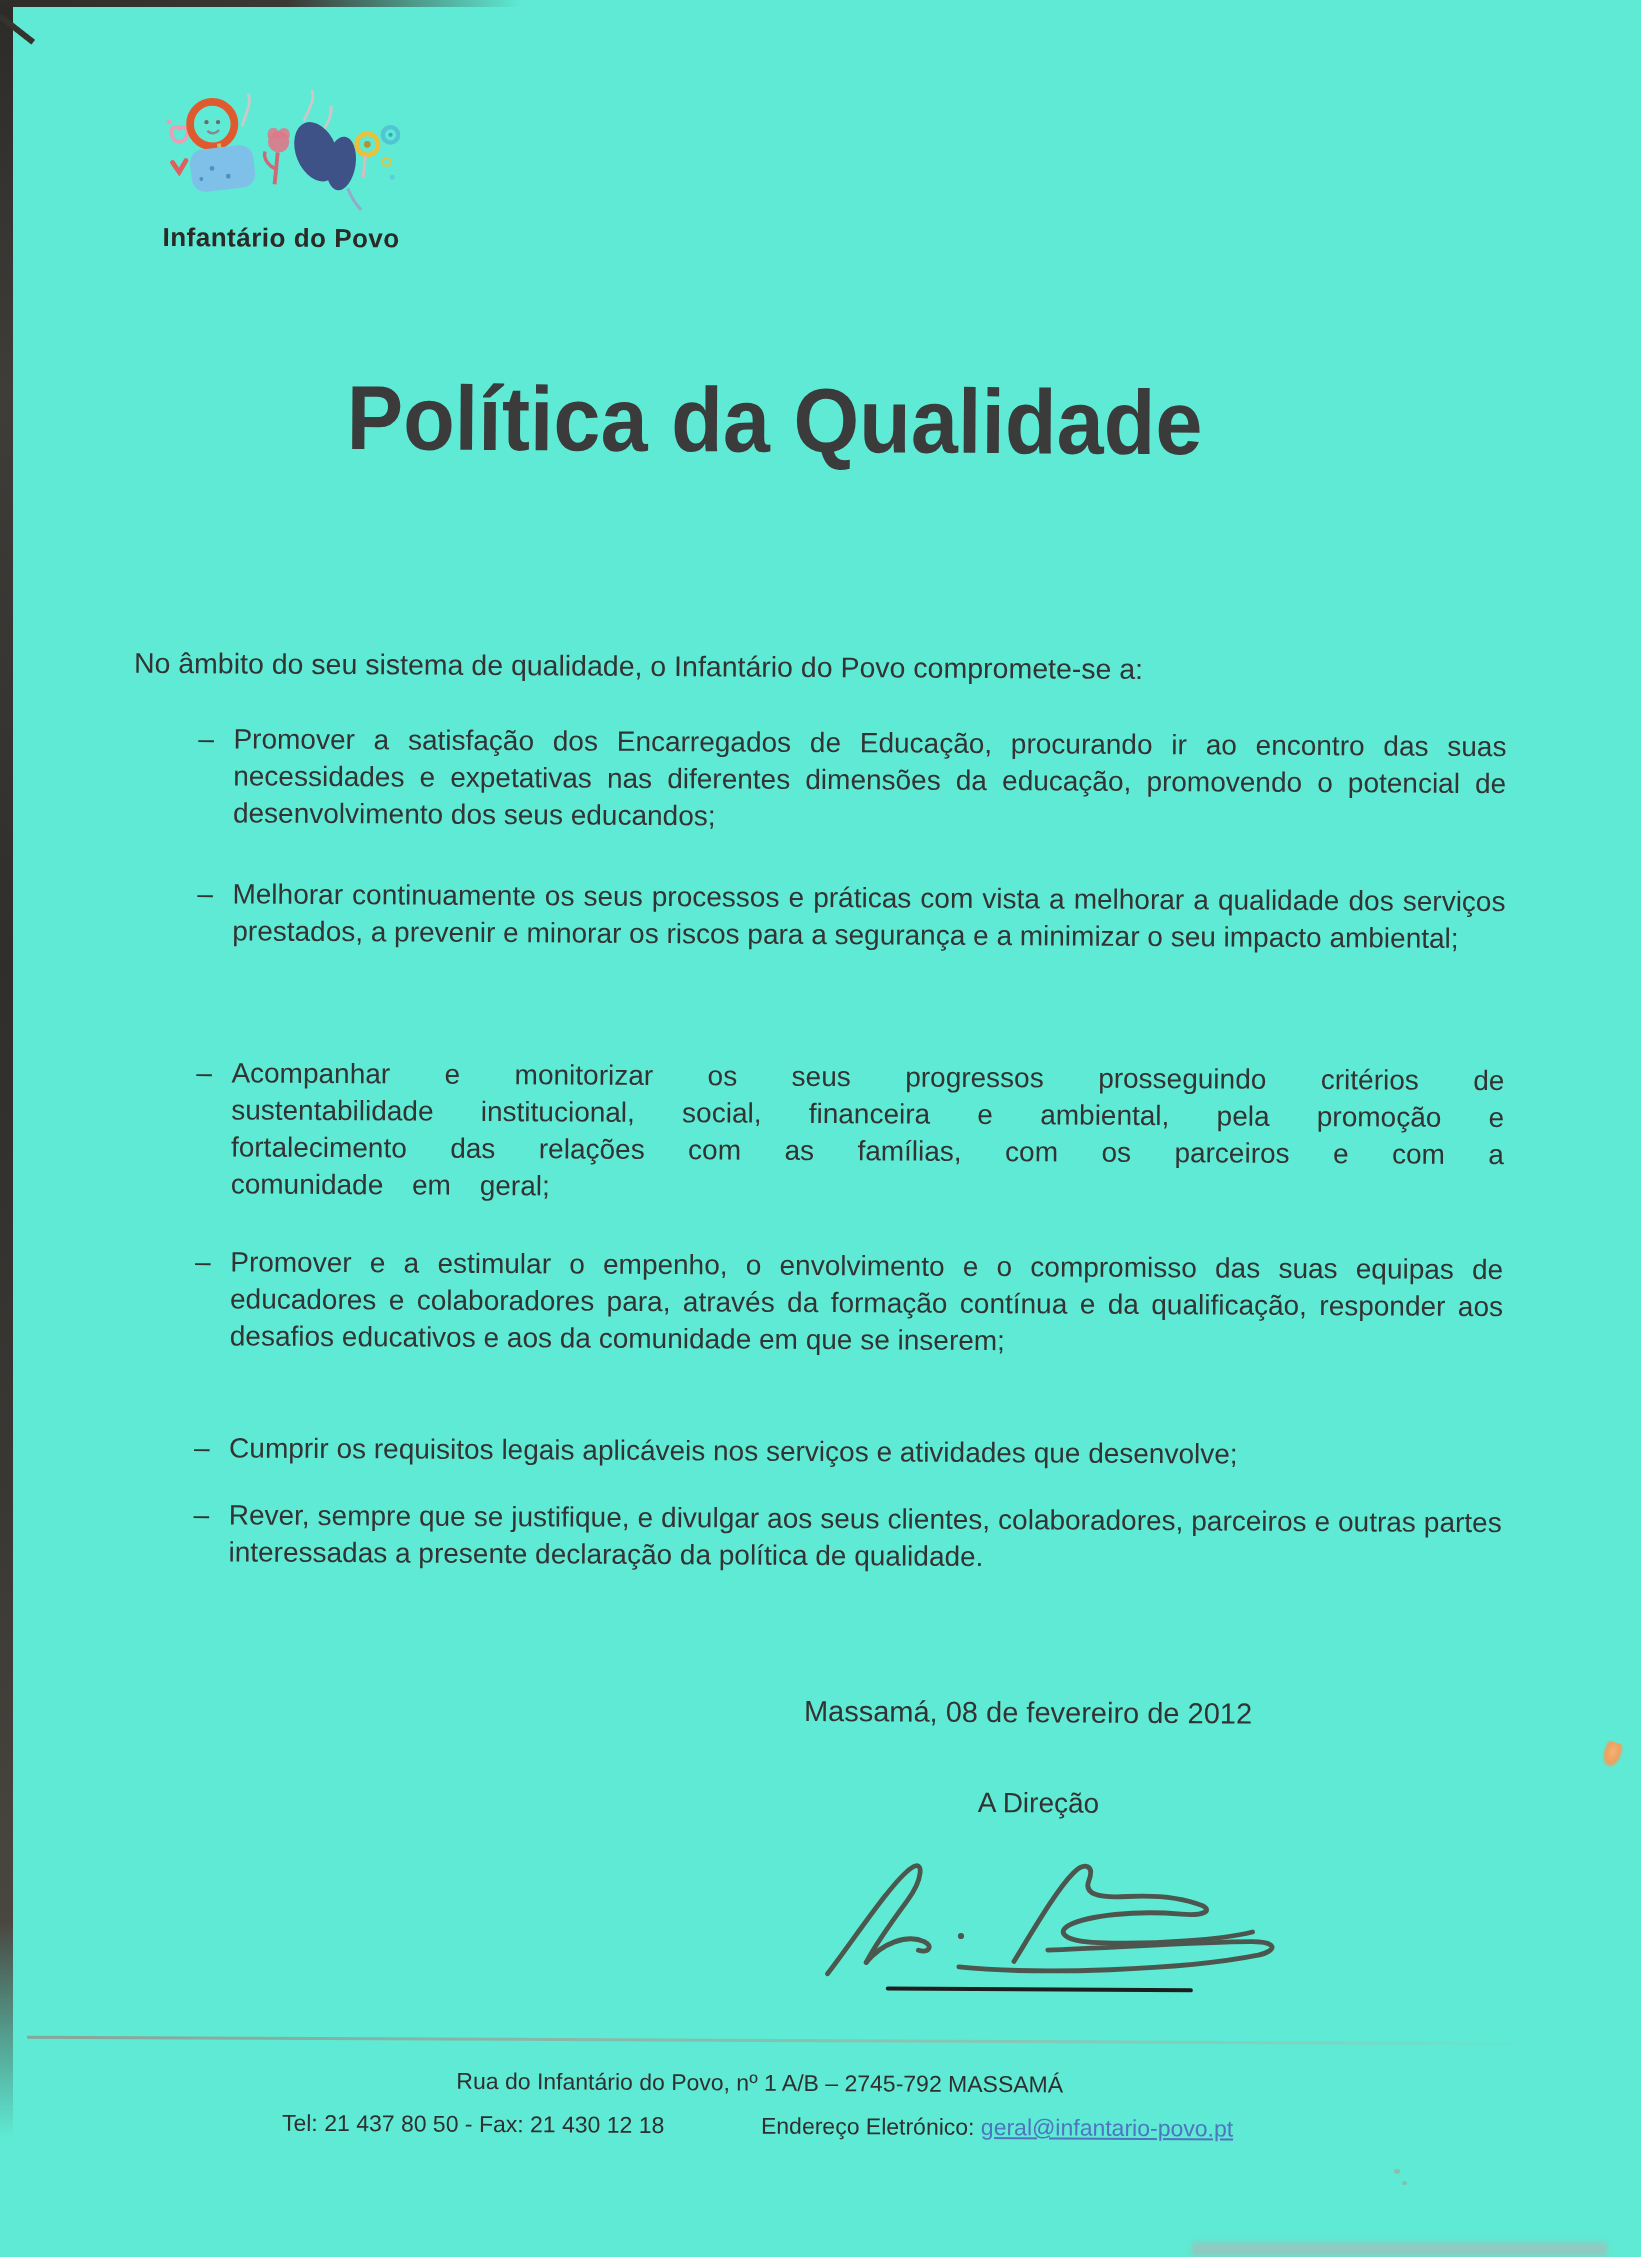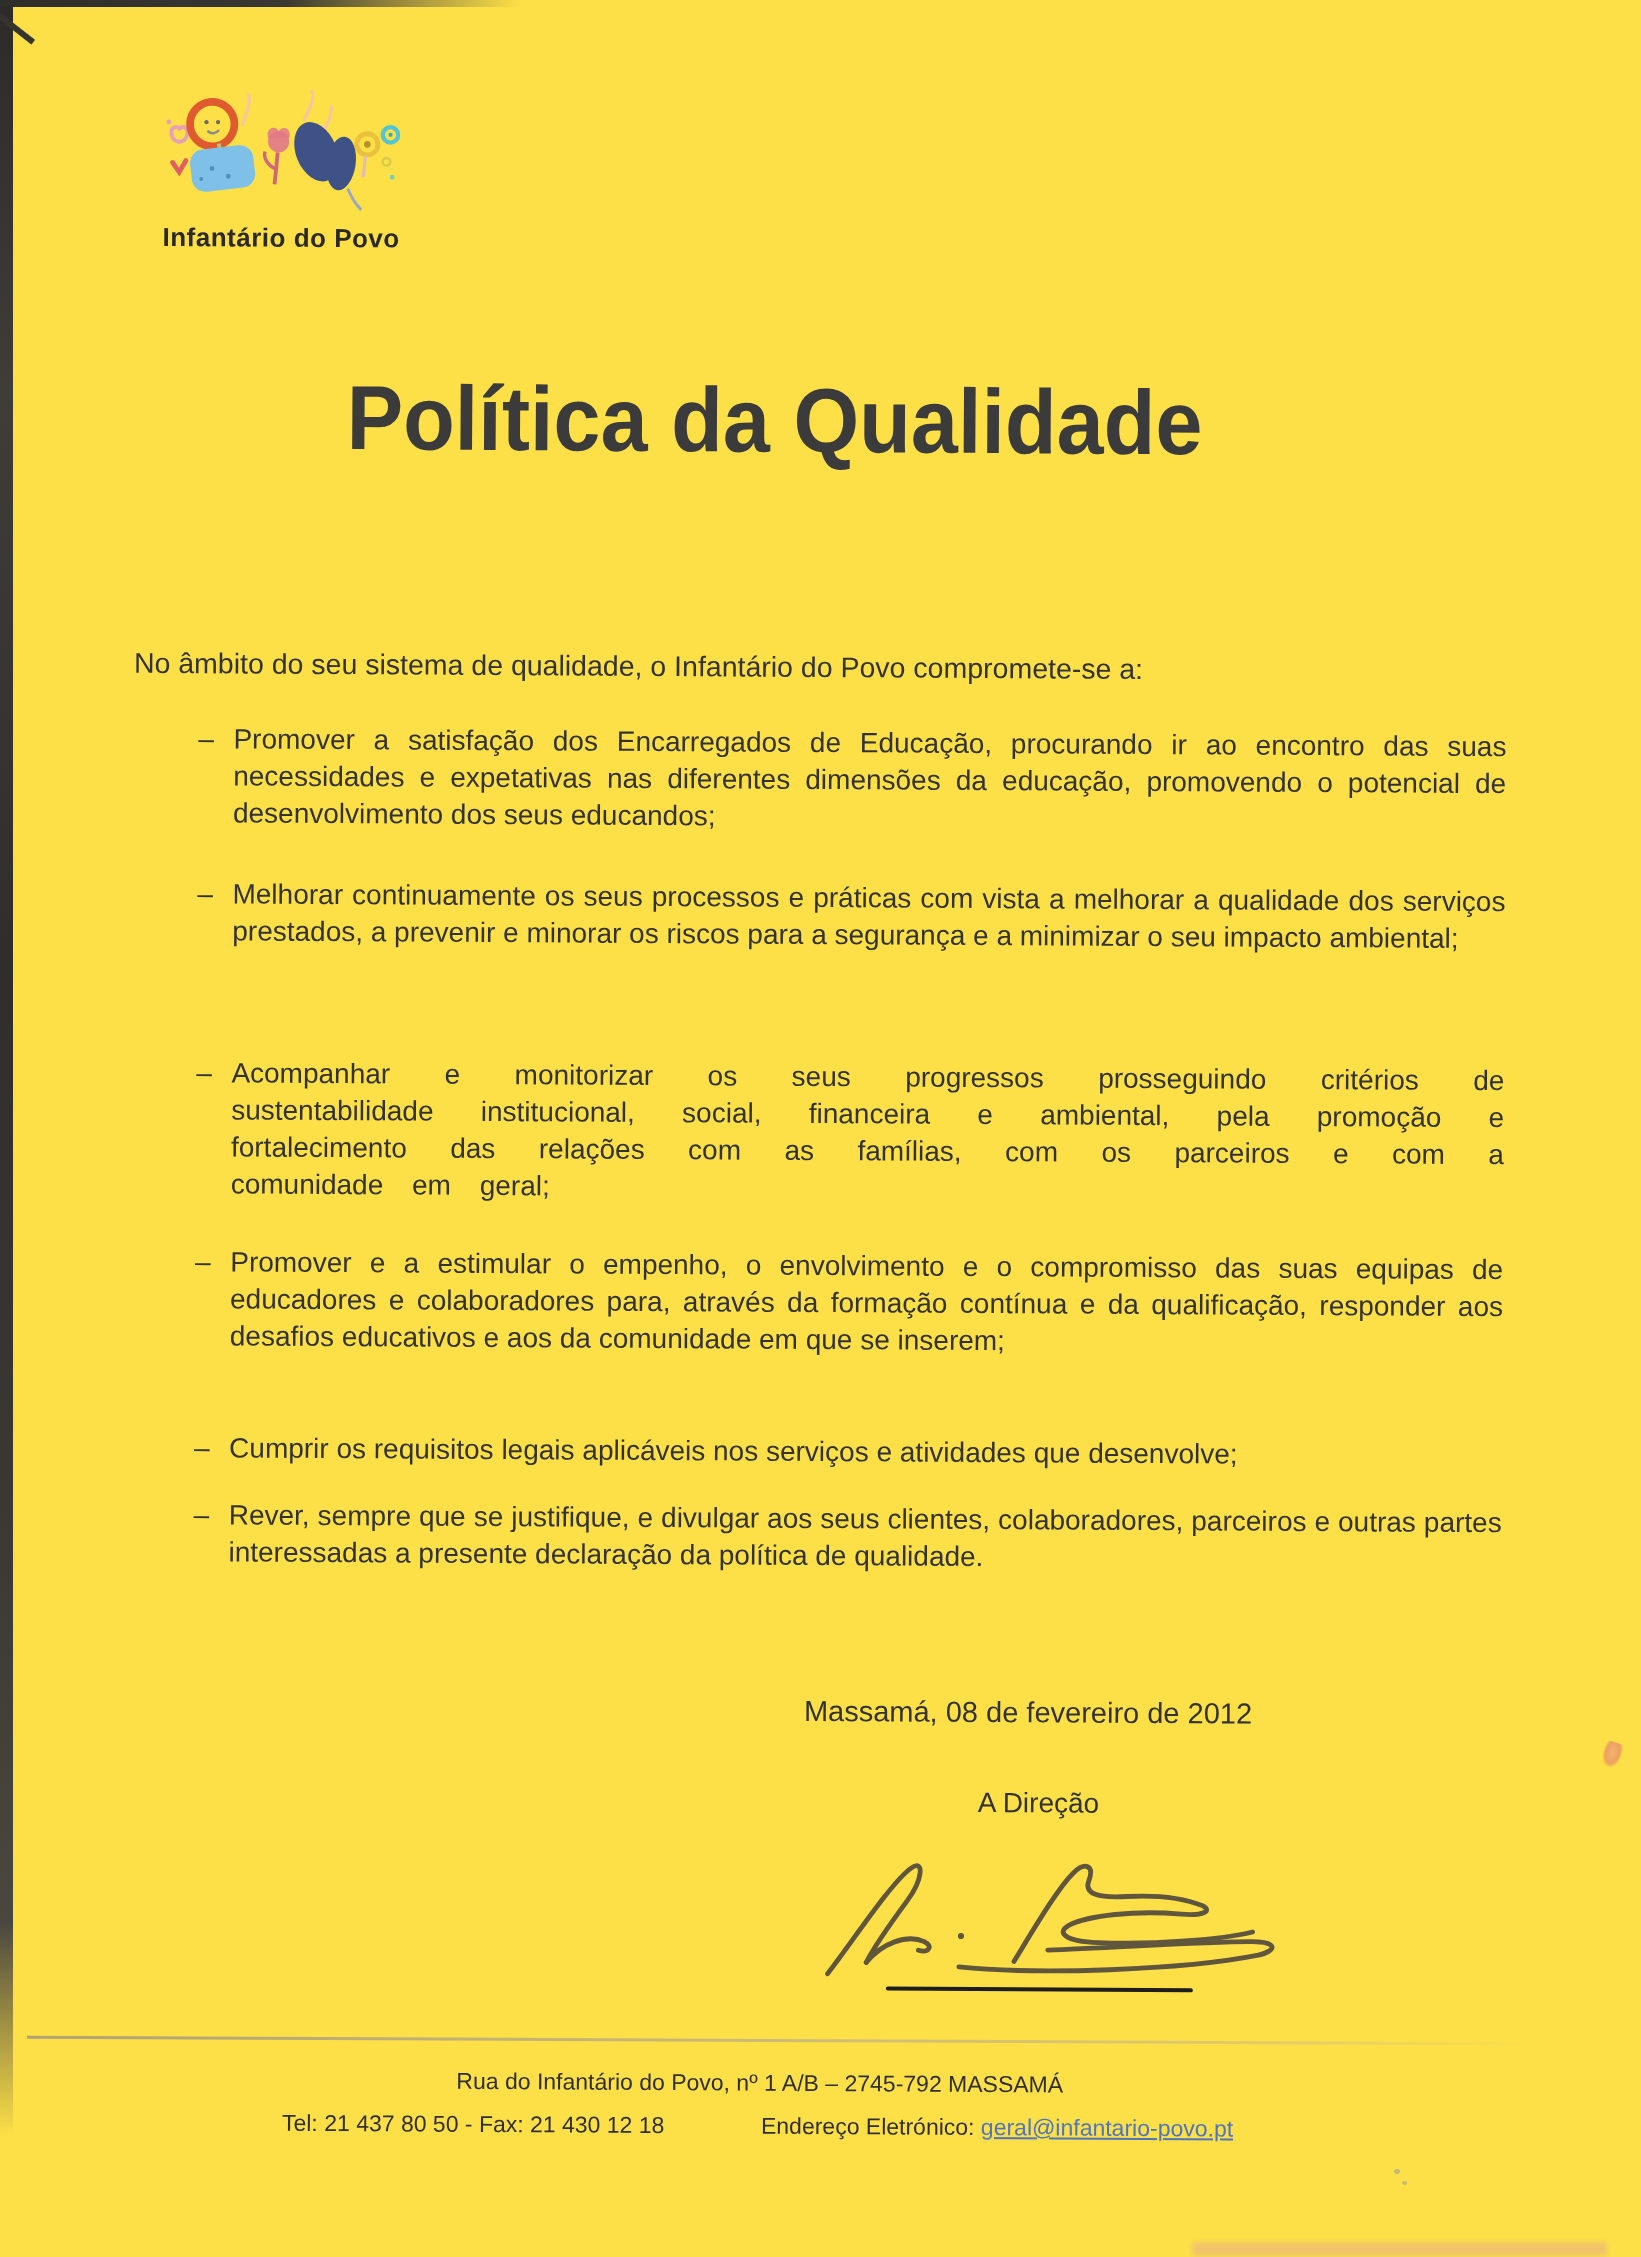--- a/index.html
+++ b/index.html
@@ -4,21 +4,21 @@
 <style>
   html,body{margin:0;padding:0;}
   body{
     width:1641px;height:2257px;
     background:#ffffff;
     font-family:"Liberation Sans","DejaVu Sans",sans-serif;
     overflow:hidden;position:relative;
   }
   .page{
     position:absolute;inset:0;
-    background:#fde047;
+    background:#5eead4;
   }
   .content{
     position:absolute;inset:0;
     transform:rotate(0.35deg);
     transform-origin:821px 0px;
     color:#333;
   }
   
   .scan-left-band{
     position:absolute;left:0;top:5.8px;width:12.6px;height:2130px;

